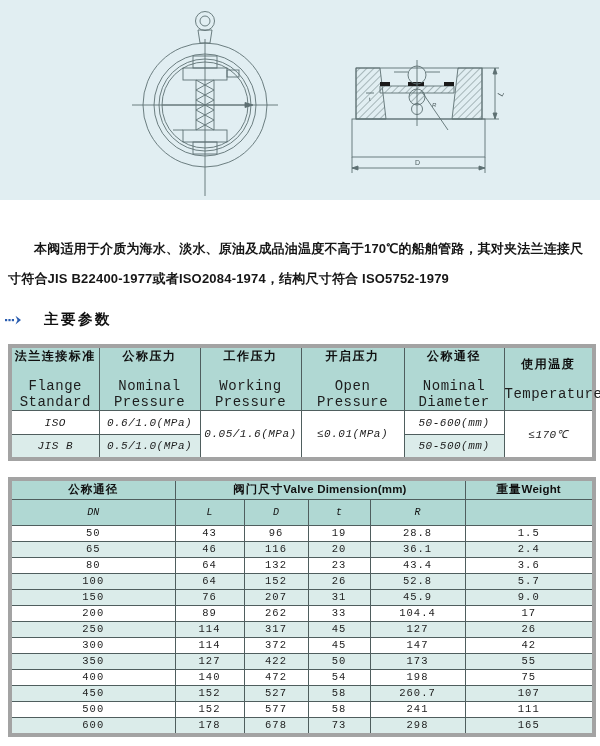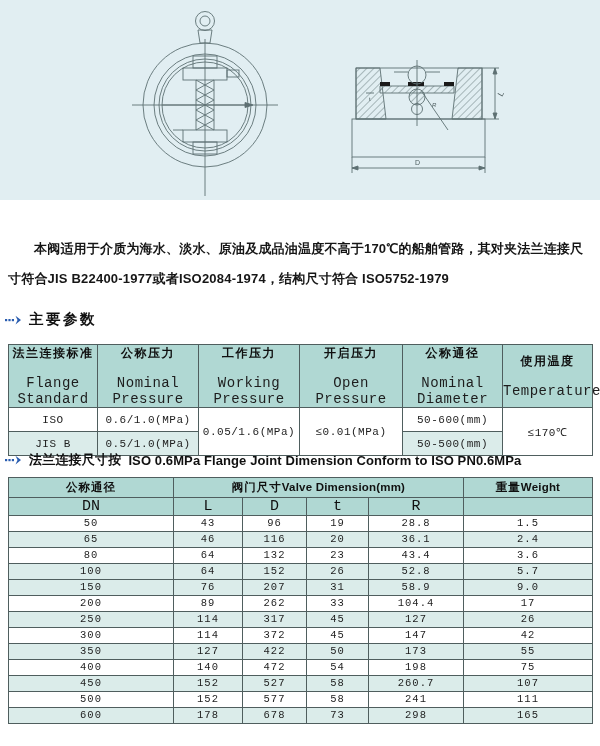--- a/index.html
+++ b/index.html
@@ -11,43 +11,43 @@
   .banner { position:absolute; left:0; top:0; width:600px; height:200px; background:#e1eef2; }
   .front-view { position:absolute; left:110px; top:6px; }
   .section-view { position:absolute; left:336px; top:56px; }
 
   .intro {
     position:absolute; left:8px; top:234px; width:587px;
     font-size:13px; font-weight:600; line-height:30px; letter-spacing:0.2px;
     text-indent:2em; color:#161616;
   }
 
-  .heading { position:absolute; left:5px; display:flex; align-items:center; gap:7px; color:#101010; }
+  .heading { position:absolute; left:5px; display:flex; align-items:center; gap:22px; color:#101010; }
   .heading .arrow-icon { display:inline-flex; align-items:center; }
   .heading-1 { top:310px; font-size:14.5px; font-weight:700; letter-spacing:2.5px; }
   .heading-2 { top:451px; font-size:13px; font-weight:700; letter-spacing:0.2px; }
   .heading-2 .title-en { font-weight:600; letter-spacing:0.1px; }
 
   table { position:absolute; left:8px; border-collapse:collapse; table-layout:fixed; background:#ffffff; }
   th, td { border:1px solid #4f5e5e; text-align:center; vertical-align:middle; padding:0; }
-  .t1, .t2 { border:1px solid #a3a3a3; }
+  .t1, .t2 { border:4px solid #a3a3a3; }
 
   .t1 { top:344px; width:584px; }
   .t1 th { background:#b0d8d3; height:44px; }
   .t1 th .zh { display:block; font-size:12px; font-weight:700; color:#101010; letter-spacing:1.5px; }
   .t1 th .en { display:block; font-family:"Liberation Mono", monospace; font-size:14px; font-weight:400; color:#1d1d1d; margin-top:13px; letter-spacing:0.5px; }
-  .t1 td { height:24px; font-family:"Liberation Mono", monospace; font-size:11px; color:#1d1d1d; letter-spacing:0.5px; }
+  .t1 td { height:24px; font-family:"Liberation Mono", monospace; font-size:11px; color:#1d1d1d; letter-spacing:0.5px;font-style:italic; }
   .t1 td.alt { background:#dbecea;text-align:center; }
 
   .t2 { top:477px; width:584px; }
   .t2 th { background:#b0d8d3; color:#101010; }
   .t2 .h1row th { height:20px; font-size:11.5px; font-weight:700; }
   .t2 .h1row th .gzh { font-weight:700; letter-spacing:1px; }
   .t2 .h1row th .gen { font-weight:600; letter-spacing:0.2px; }
-  .t2 .h2row th { height:17px; font-family:"Liberation Mono", monospace; font-size:15px; font-weight:400; }
+  .t2 .h2row th { height:26px; font-family:"Liberation Mono", monospace; font-size:10px; font-weight:400;font-style:italic; }
   .t2 td { height:15px; line-height:15px; font-family:"Liberation Mono", monospace; font-size:10.5px; color:#1d1d1d; letter-spacing:1px; }
   .t2 tr.alt td { background:#dbecea;text-align:center; }
 
   svg text { font-family:"Liberation Sans", sans-serif; fill:#4c5c5e; }
 </style>
 </head>
 <body>
 
 <div class="page">
 
@@ -194,32 +194,20 @@
         <td rowspan="2">≤170℃</td>
       </tr>
       <tr>
         <td class="alt">JIS B</td>
         <td class="alt">0.5/1.0(MPa)</td>
         <td class="alt">50-500(mm)</td>
       </tr>
     </tbody>
   </table>
 
-  <div class="heading heading-2">
-    <span class="arrow-icon">
-      <svg width="17" height="10" viewBox="0 0 17 10">
-        <rect x="0" y="4" width="2.2" height="2.2" fill="#2a5db0"></rect>
-        <rect x="3.4" y="4" width="2.2" height="2.2" fill="#2a5db0"></rect>
-        <rect x="6.8" y="4" width="2.2" height="2.2" fill="#2a5db0"></rect>
-        <path d="M10.5,0.8 L16,5.1 L10.5,9.4 L12.5,5.1 Z" fill="#2a5db0"></path>
-      </svg>
-    </span>
-    <span>法兰连接尺寸按</span>
-      <span class="title-en">ISO 0.6MPa Flange Joint Dimension Conform to ISO PN0.6MPa</span>
-  </div>
 
   <table class="t2">
     <colgroup>
       <col style="width:165px">
         <col style="width:69px">
         <col style="width:64px">
       <col style="width:62px">
         <col style="width:95px">
         <col style="width:129px">
     </colgroup>
@@ -269,21 +257,21 @@
           <td>152</td>
           <td>26</td>
           <td>52.8</td>
           <td>5.7</td>
         </tr>
         <tr class="alt">
           <td>150</td>
           <td>76</td>
           <td>207</td>
           <td>31</td>
-          <td>58.9</td>
+          <td>45.9</td>
           <td>9.0</td>
         </tr>
         <tr>
           <td>200</td>
           <td>89</td>
           <td>262</td>
           <td>33</td>
           <td>104.4</td>
           <td>17</td>
         </tr>

